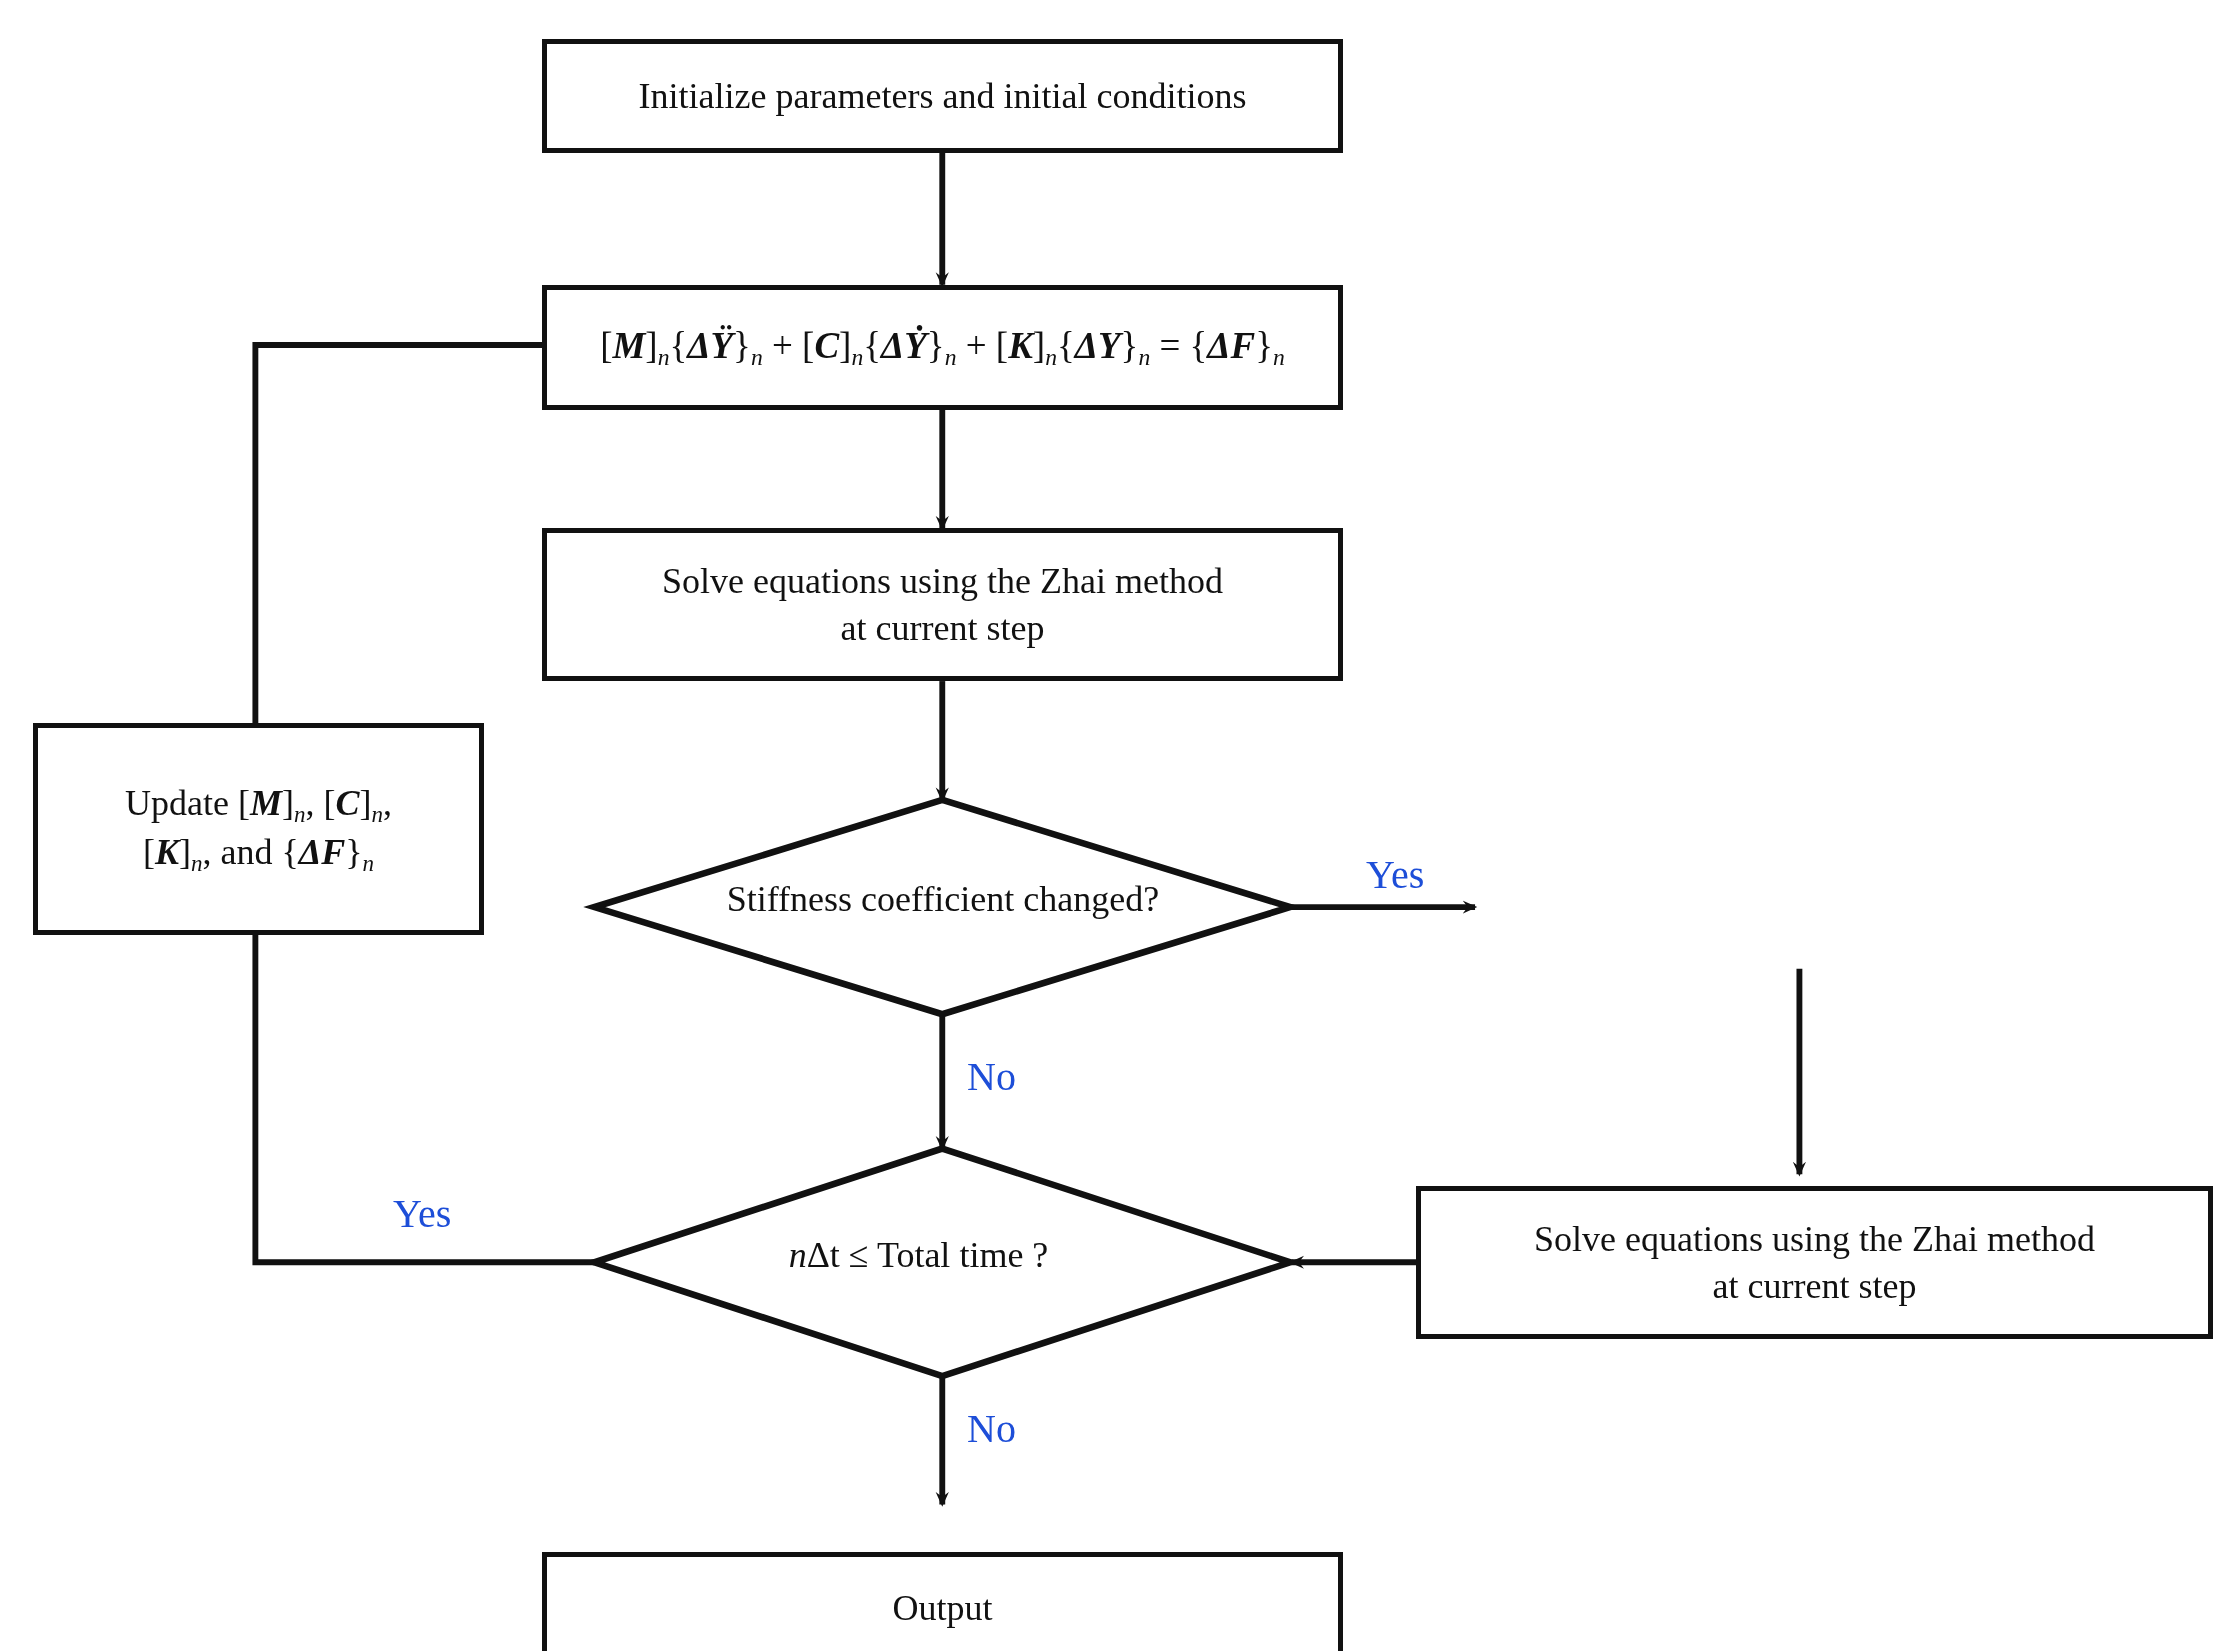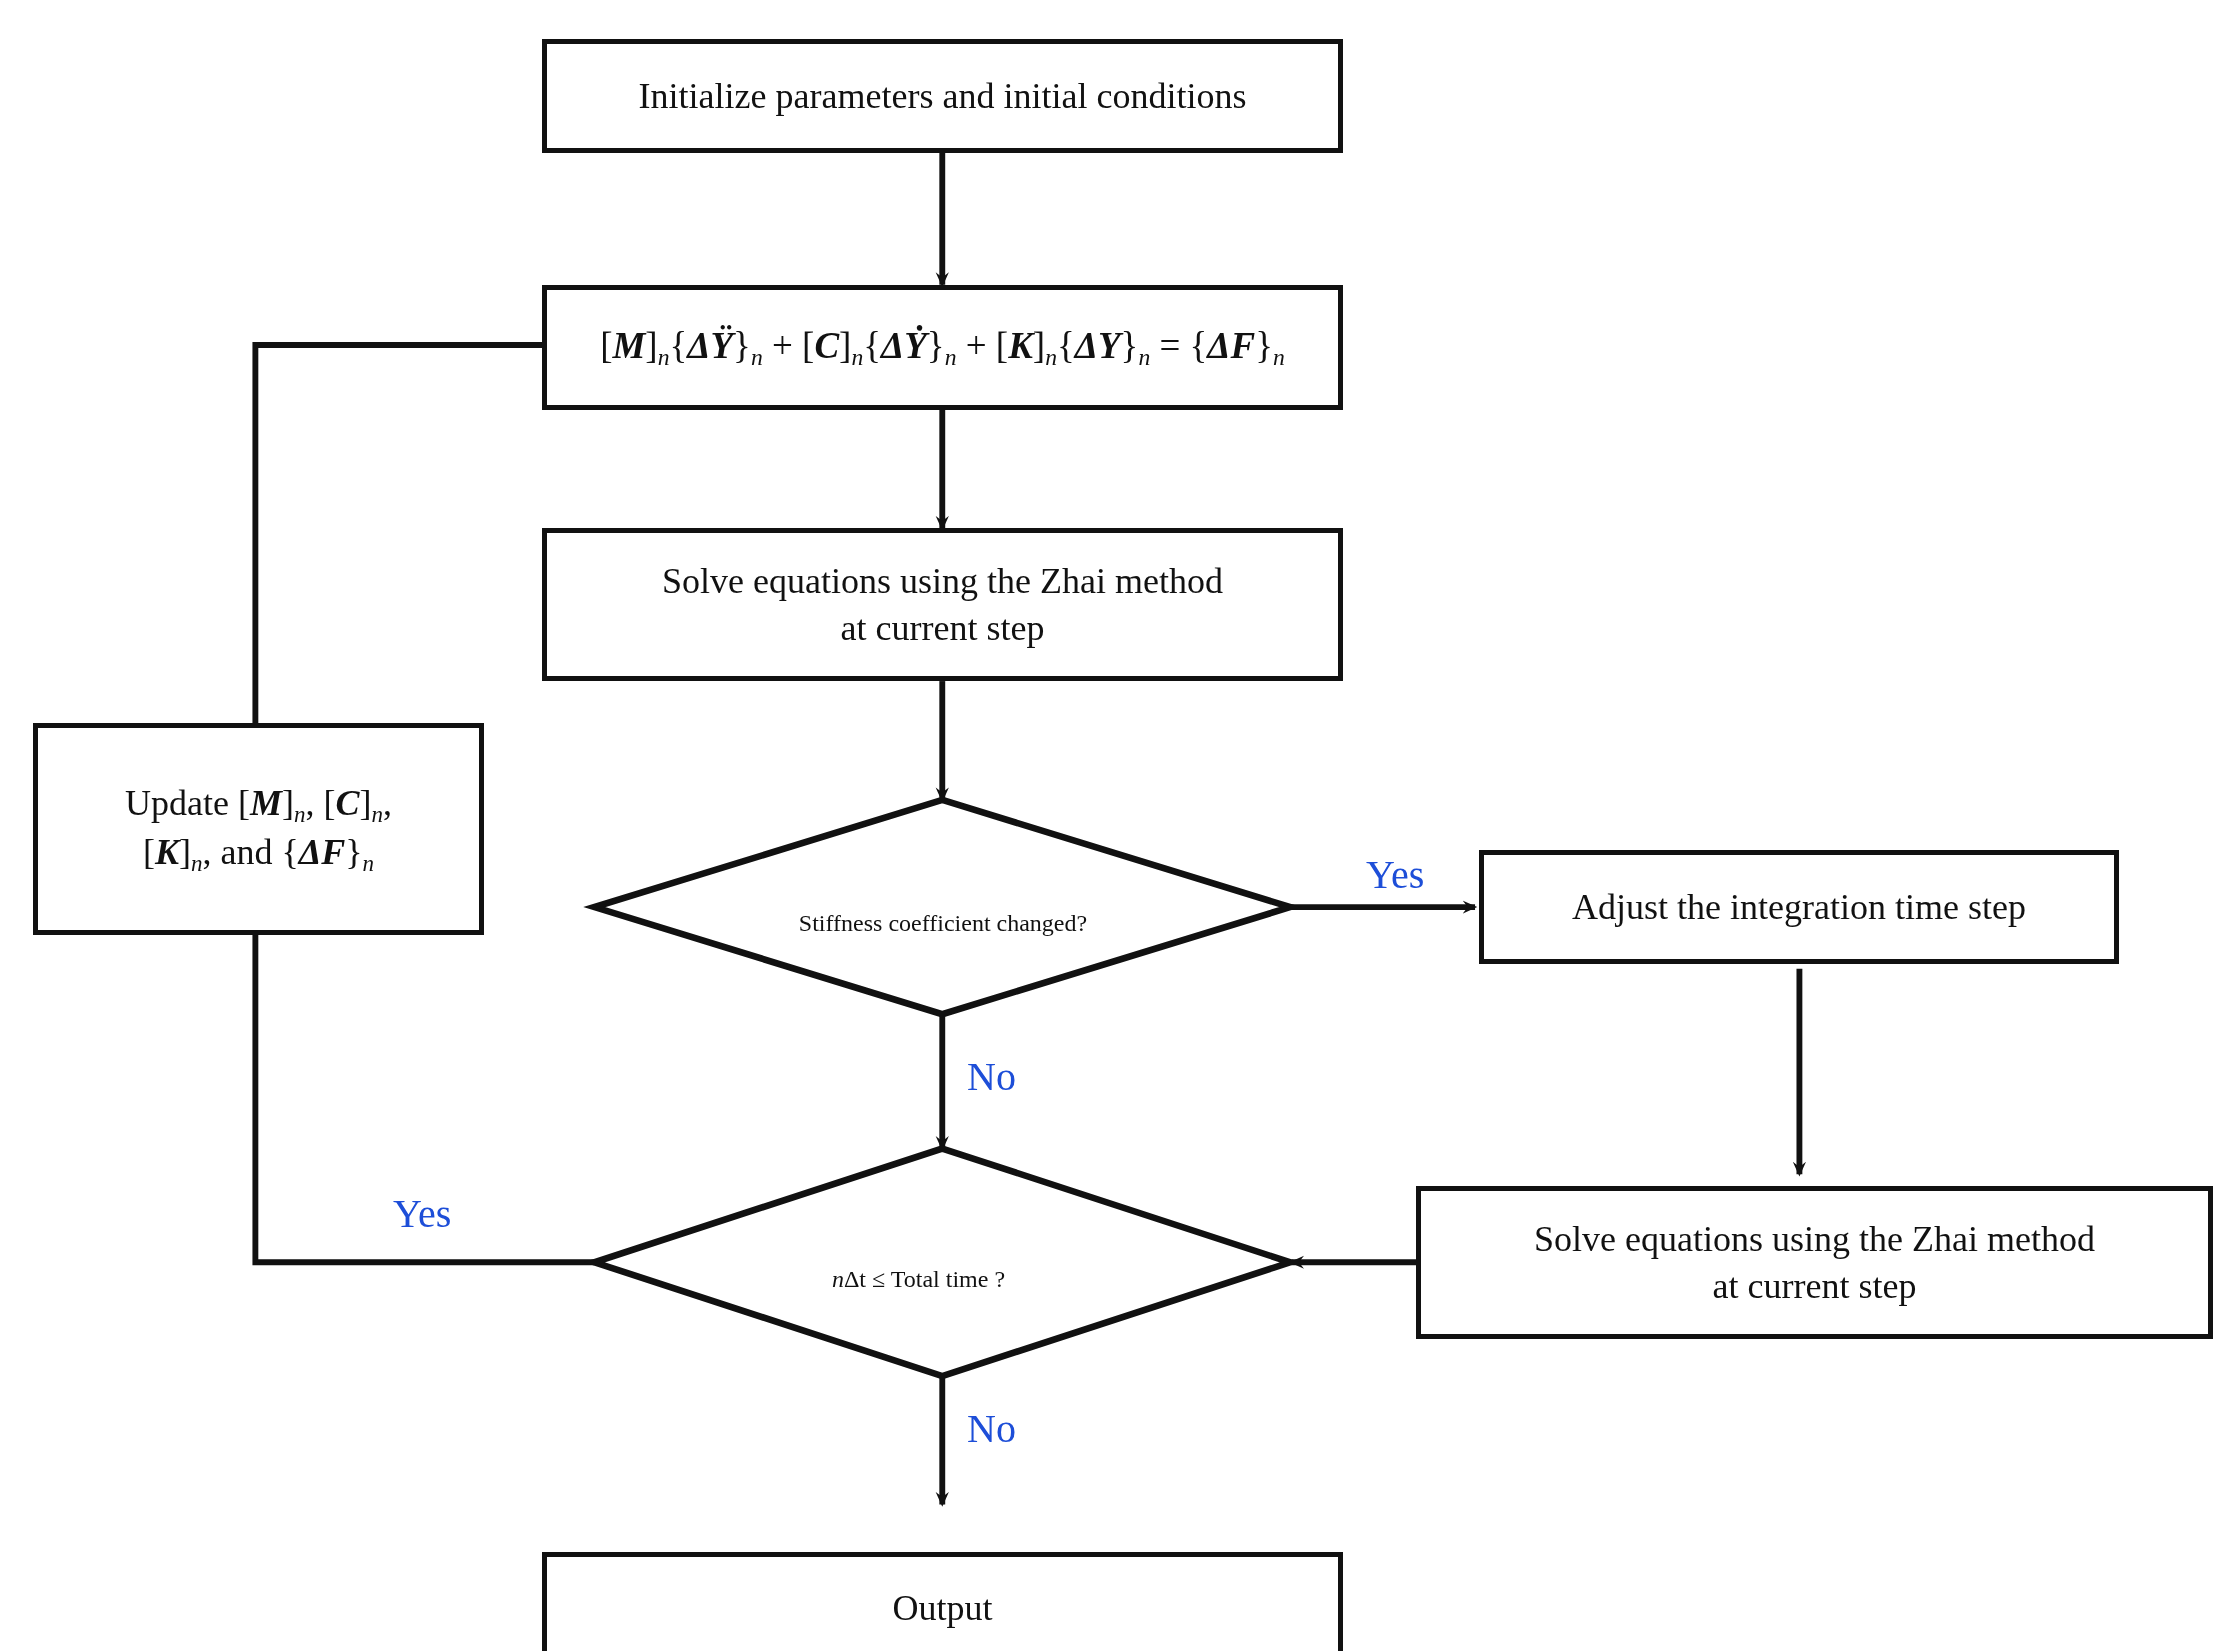--- a/index.html
+++ b/index.html
@@ -42,25 +42,25 @@
     padding: 0 13.2px;
     white-space: pre-line;
   }
   .eq-text {
     font-size: 37px;
     white-space: nowrap;
   }
   .diamond-label {
     position: absolute;
     display: flex;
-    align-items: flex-end;
+    align-items: flex-start;
     justify-content: center;
     text-align: center;
     color: #111111;
-    font-size: 24px;
+    font-size: 36px;
     pointer-events: none;
   }
   .edge-label {
     position: absolute;
     color: #1d4ed8;
     font-size: 40px;
     white-space: nowrap;
   }
   .bm { font-weight: bold; font-style: italic; font-family: "Liberation Serif","DejaVu Serif",serif; }
   .sub { font-size: 0.64em; vertical-align: -0.30em; font-style: italic; }
@@ -123,23 +123,20 @@
 
   <div class="node-box" style="left:542px; top:528px; width:801px; height:153px;">
     <span class="node-text">Solve equations using the Zhai method
 at current step</span>
   </div>
 
   <div class="diamond-label" style="left:646px; top:878px; width:594px; height:59px;">
     <span>Stiffness coefficient changed?</span>
   </div>
 
-  <div class="node-box" style="left:1479px; top:850px; width:640px; height:114px;">
-    <span class="node-text">Adjust the integration time step</span>
-  </div>
 
   <div class="node-box" style="left:1416px; top:1186px; width:797px; height:153px;">
     <span class="node-text">Solve equations using the Zhai method
 at current step</span>
   </div>
 
   <div class="diamond-label" style="left:658px; top:1234px; width:521px; height:59px;">
     <span><span class="it">n</span><span>Δt ≤ Total time ?</span></span>
   </div>
 

